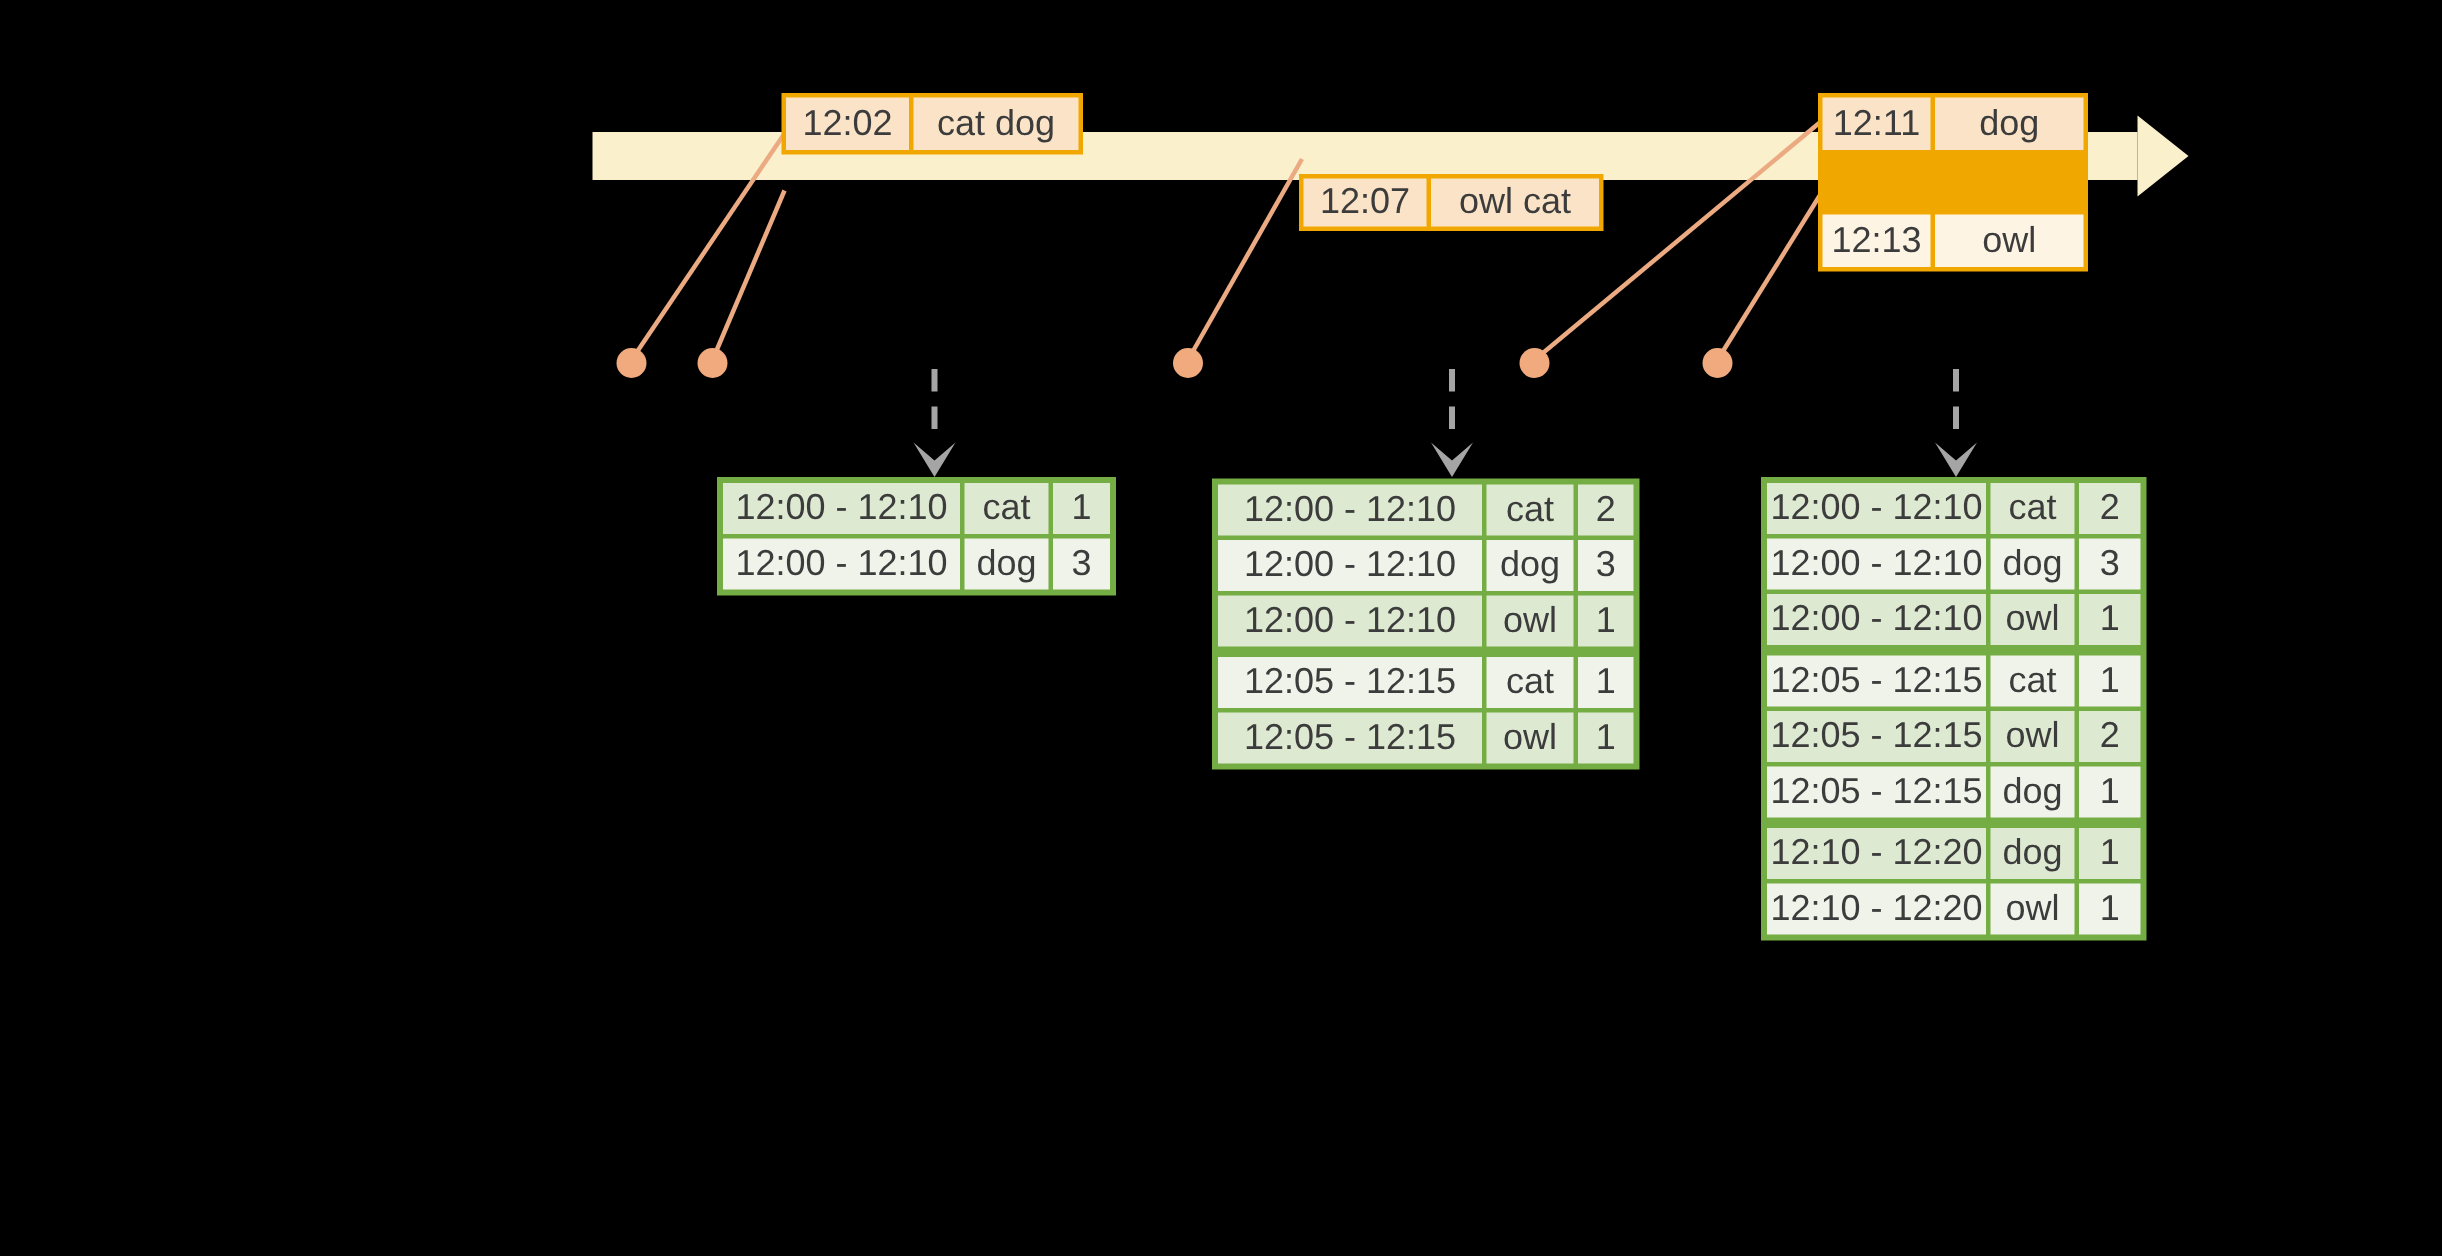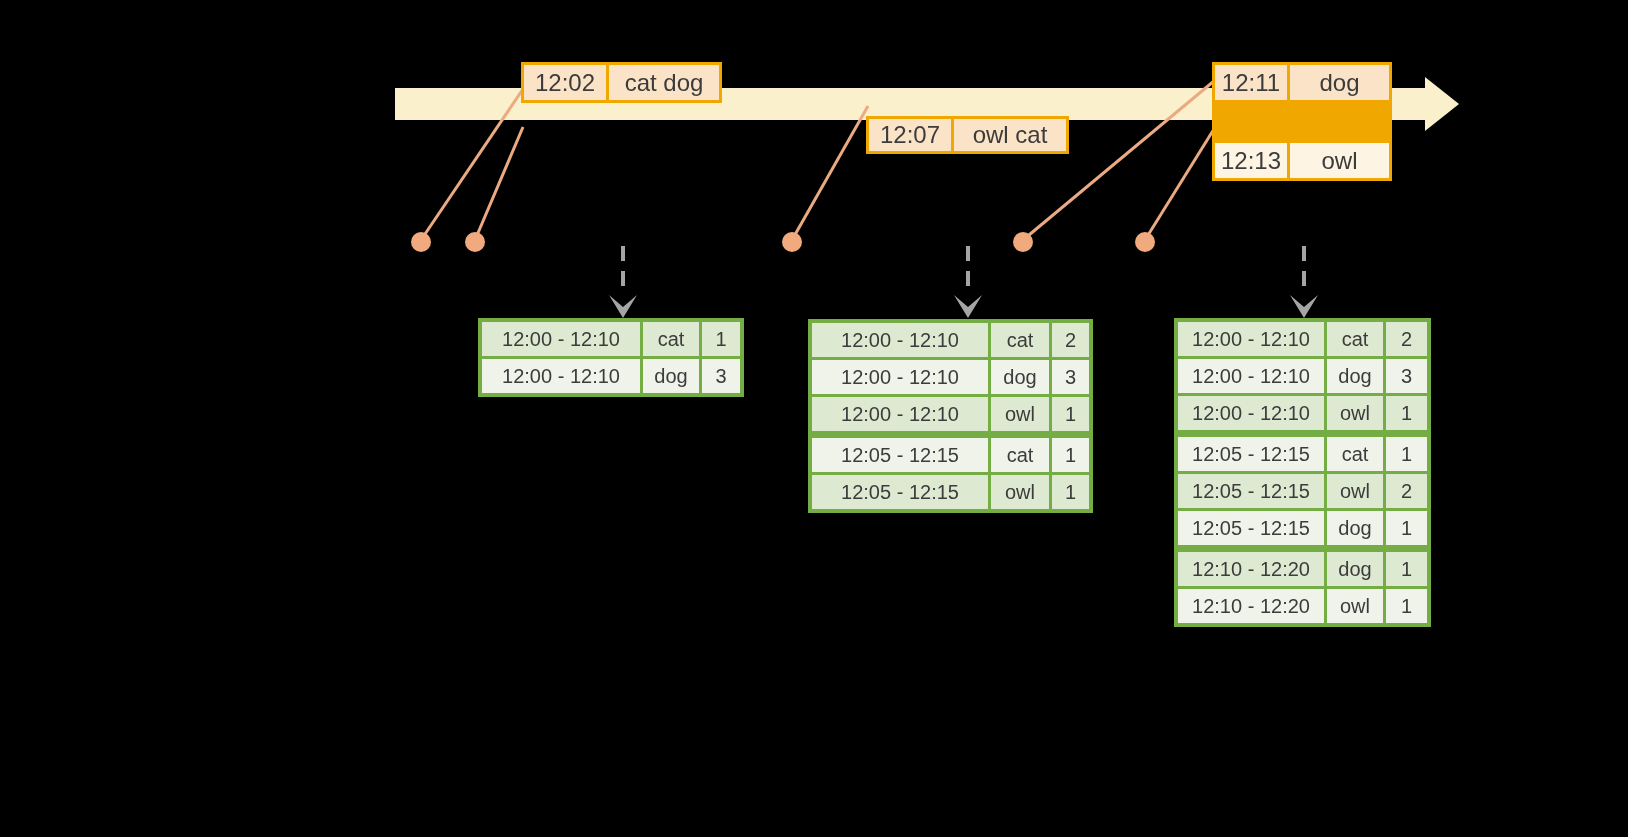--- a/index.html
+++ b/index.html
@@ -41,21 +41,21 @@
   .row-light{background:var(--event_row_light);}
 
   
   .rtable{position:absolute;background:var(--result_border);padding:4px;display:flex;flex-direction:column;}
   .rrow{display:grid;gap:3px;}
   .rrow + .rrow{margin-top:3px;}
   .rrow.group-start{margin-top:7px;}
   .rt1 .rrow{grid-template-columns:158px 56px 38px;}
   .rt2 .rrow{grid-template-columns:176px 58px 37px;}
   .rt3 .rrow{grid-template-columns:146px 56px 41px;}
-  .rcell{display:flex;align-items:center;justify-content:center;height:34px;font-size:20px;}
+  .rcell{display:flex;align-items:center;justify-content:center;height:34px;font-size:24px;}
   .g-dark{background:var(--result_row_dark);}
   .g-light{background:var(--result_row_light);}
 </style>
 </head>
 <body>
 
 <div class="stage">
 
   <svg class="layer" width="1628" height="837" viewBox="0 0 1628 837">
 

